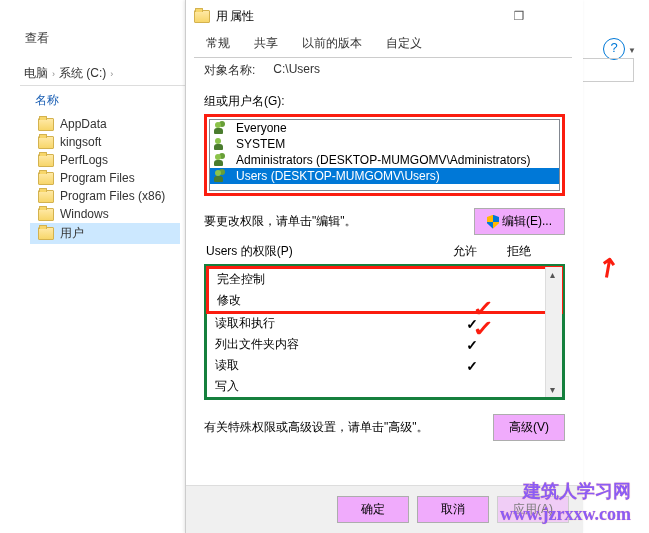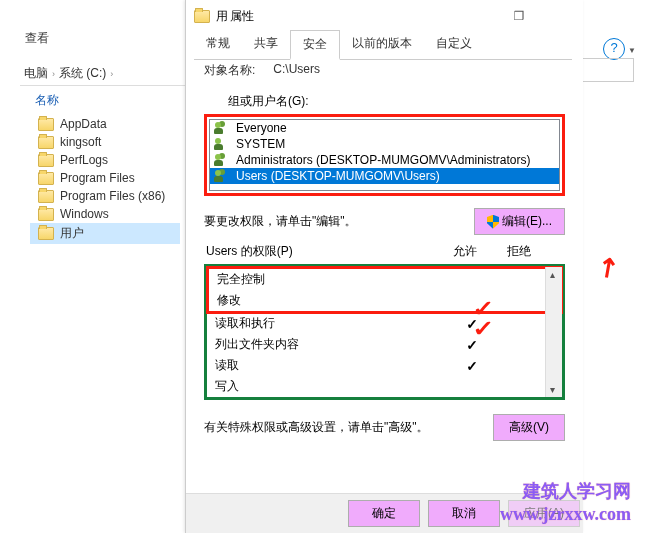--- a/index.html
+++ b/index.html
@@ -46,21 +46,21 @@
 .perm-scroll { position: absolute; right: 0; top: 0; bottom: 0; width: 17px; background: #f0f0f0; border-left: 1px solid #ddd; }
 .perm-scroll::before { content: "▴"; position: absolute; top: 2px; left: 4px; color: #555; font-size: 10px; }
 .perm-scroll::after { content: "▾"; position: absolute; bottom: 2px; left: 4px; color: #555; font-size: 10px; }
 .perm-row { display: flex; align-items: center; padding: 2px 24px 2px 8px; }
 .perm-row .pname { flex: 1; }
 .perm-row .chk { width: 44px; text-align: center; font-size: 14px; color: #000; font-weight: bold; }
 .red-box { border: 3px solid #fb1d0f; padding: 0; margin: -1px; }
 .red-check { position: absolute; color: #fb1d0f; font-size: 22px; font-weight: bold; transform: scaleX(1.2); }
 .adv-row { display: flex; align-items: center; justify-content: space-between; margin-top: 14px; gap: 10px; }
 .adv-row span { max-width: 250px; }
-.dialog-buttons { position: absolute; left: 0; right: 0; bottom: 0; height: 40px; border-top: 1px solid #ddd; background: #f0f0f0; display: flex; align-items: center; justify-content: flex-end; gap: 8px; padding-right: 3px; }
+.dialog-buttons { position: absolute; left: 0; right: 0; bottom: 0; height: 48px; border-top: 1px solid #ddd; background: #f0f0f0; display: flex; align-items: center; justify-content: flex-end; gap: 8px; padding-right: 14px; }
 .watermark { position: absolute; right: 18px; bottom: 8px; text-align: right; pointer-events: none; }
 .watermark div { color: #8b5cf6; font-family: "SimSun", serif; font-size: 18px; font-weight: bold; line-height: 1.25; text-shadow: 0 0 1px rgba(255,40,0,.4); }
 .arrow-to-edit { position: absolute; right: 30px; top: 252px; color: #fb1d0f; font-size: 26px; font-weight: bold; transform: rotate(-35deg); }
 </style>
 </head>
 <body>
 
 <div class="explorer">
   <div class="explorer-toolbar"><span>查看</span></div>
   <div class="help-button">?</div>
@@ -109,32 +109,31 @@
   <div class="dialog-title">
     <span class="folder-icon"></span>
     <span>用</span>
     <span style="margin-left:-4px;font-family:Liberation Serif, serif;">属性</span>
   </div>
   <div class="restore-btn">❐</div>
 
   <div class="tabs" id="tabs">
       <div class="tab">常规</div>
       <div class="tab">共享</div>
-      <div class="tab active">安全</div>
       <div class="tab">以前的版本</div>
       <div class="tab">自定义</div>
     </div>
 
   <div class="dialog-body">
     <div class="row-label">
       <span>对象名称:</span>
       <span>C:\Users</span>
     </div>
 
-    <div style="margin-bottom:4px;margin-left:24px;">组或用户名(G):</div>
+    <div style="margin-bottom:4px;">组或用户名(G):</div>
     <div class="group-box">
       <div class="group-list" id="group-list">
           <div class="group-item">
             <span class="user-icon multi"></span>
             <span>Everyone</span>
           </div>
           <div class="group-item">
             <span class="user-icon "></span>
             <span>SYSTEM</span>
           </div>

